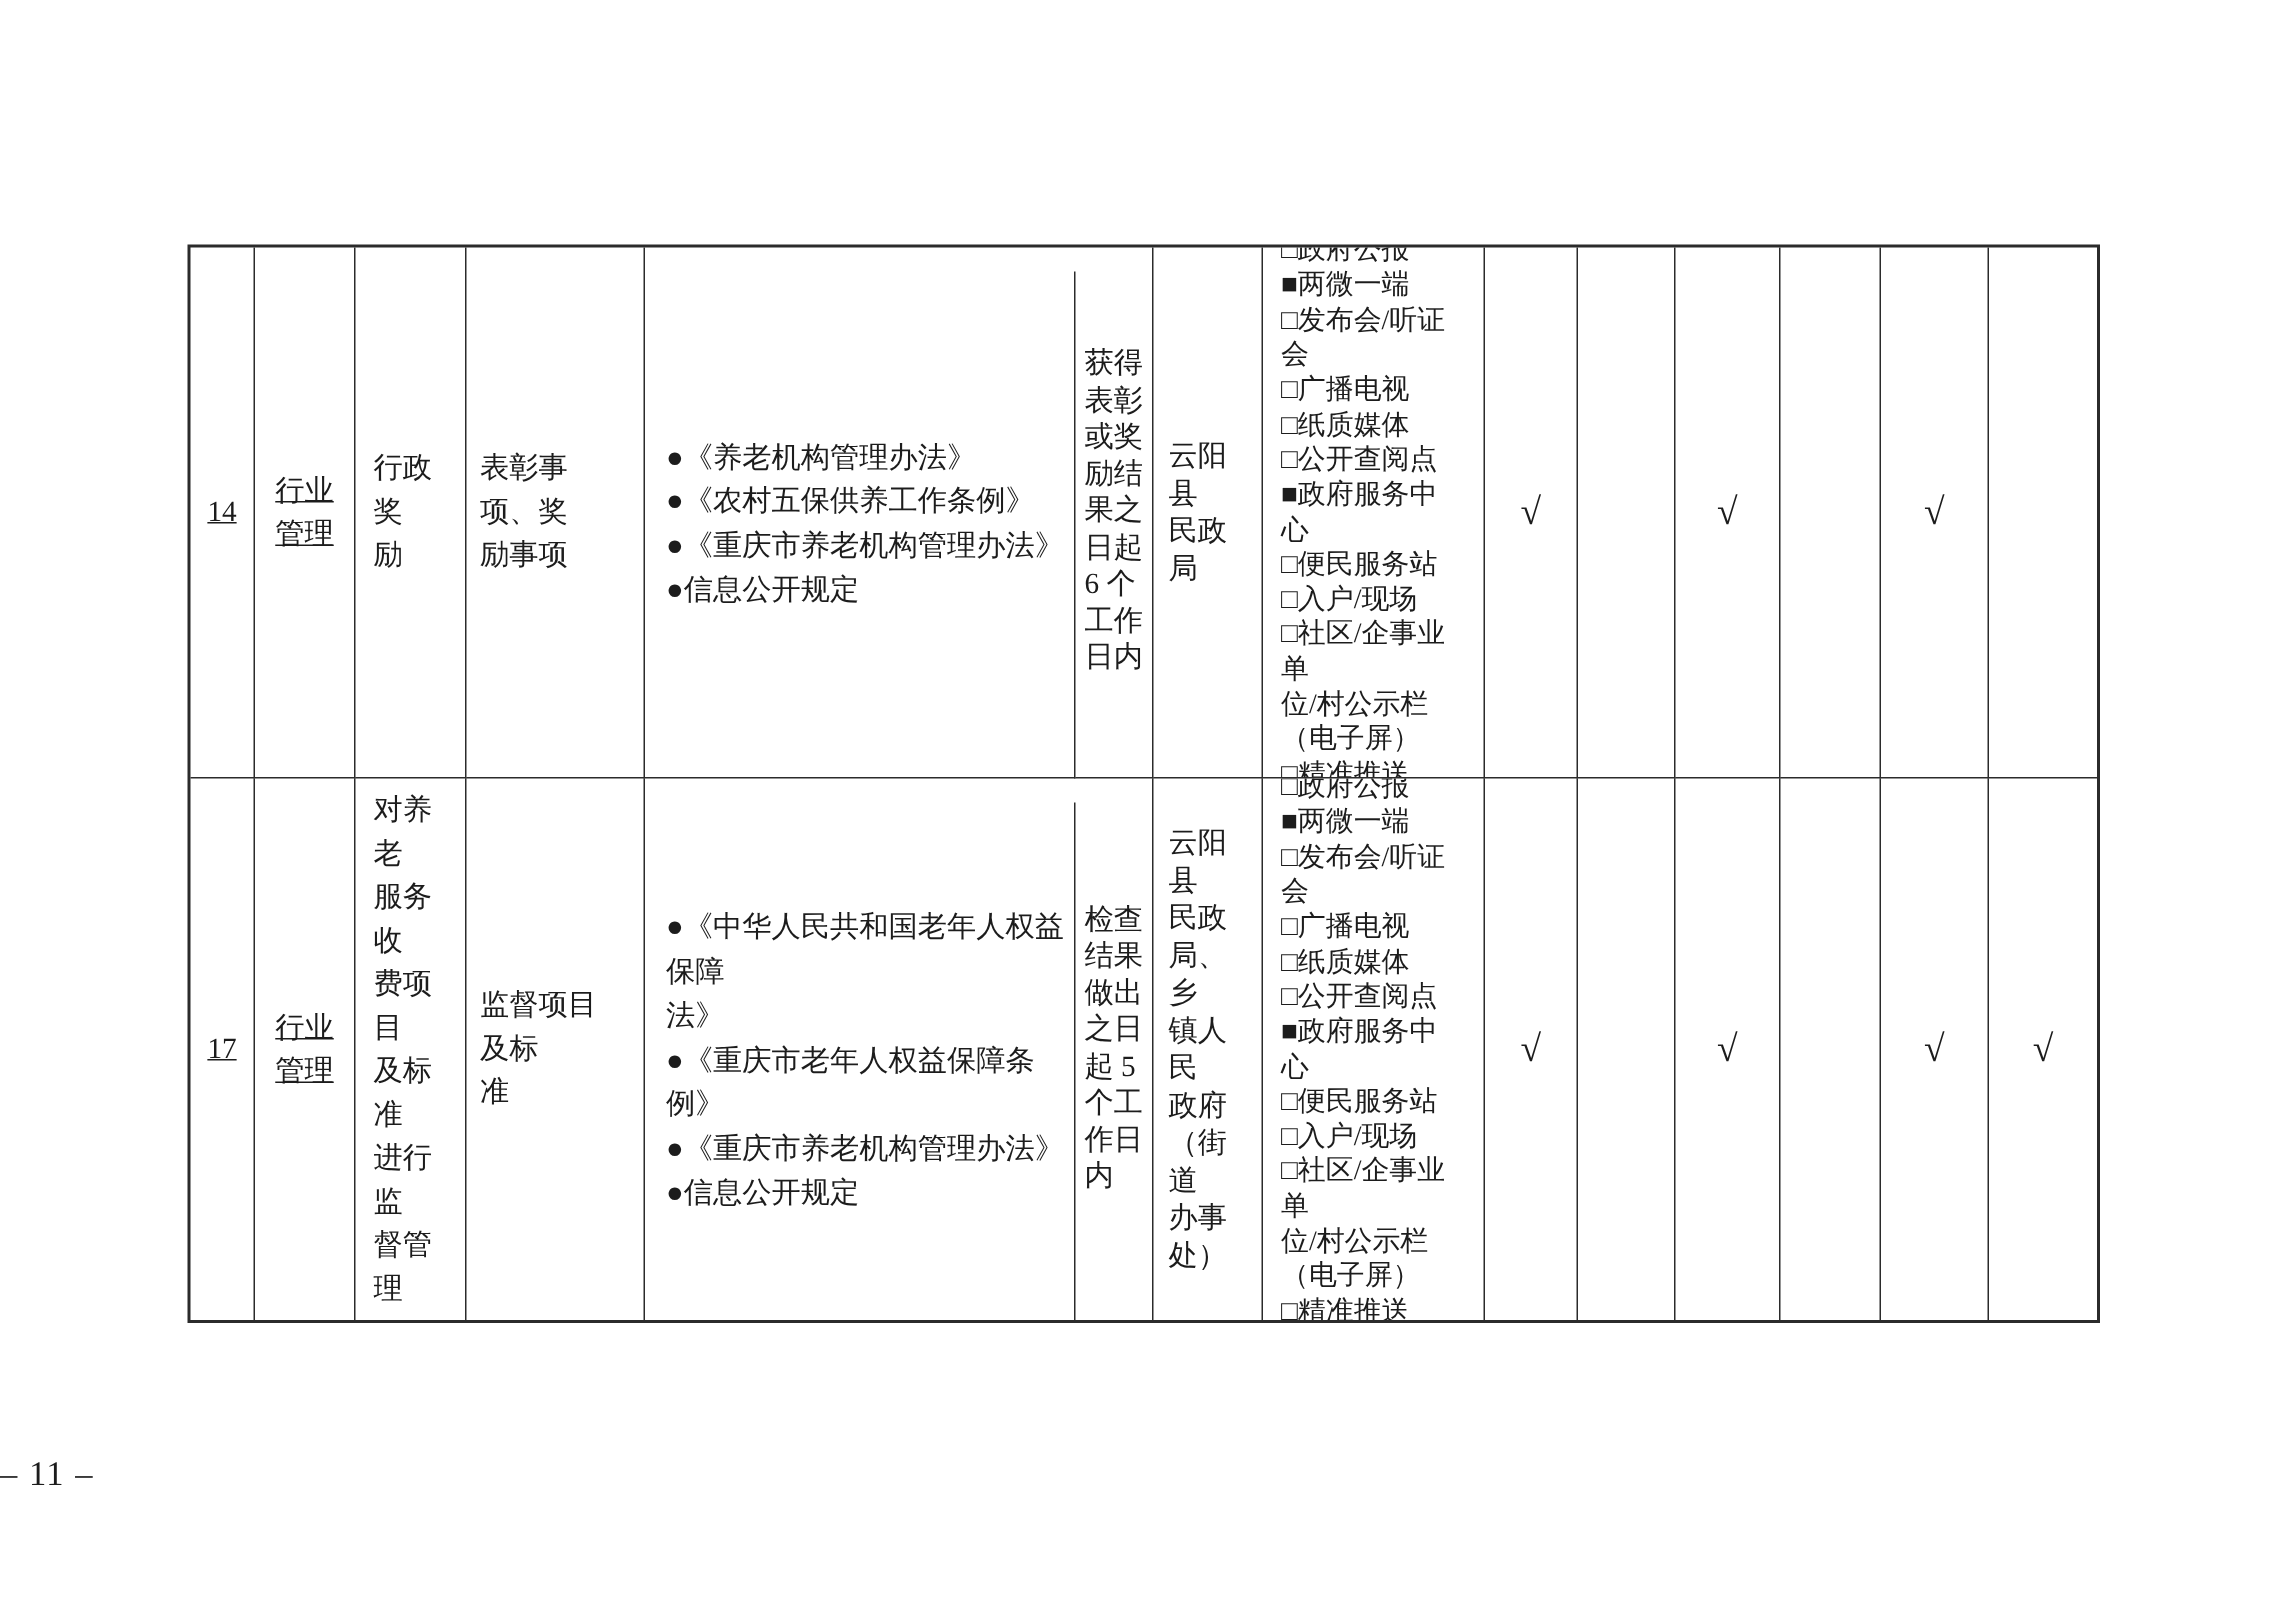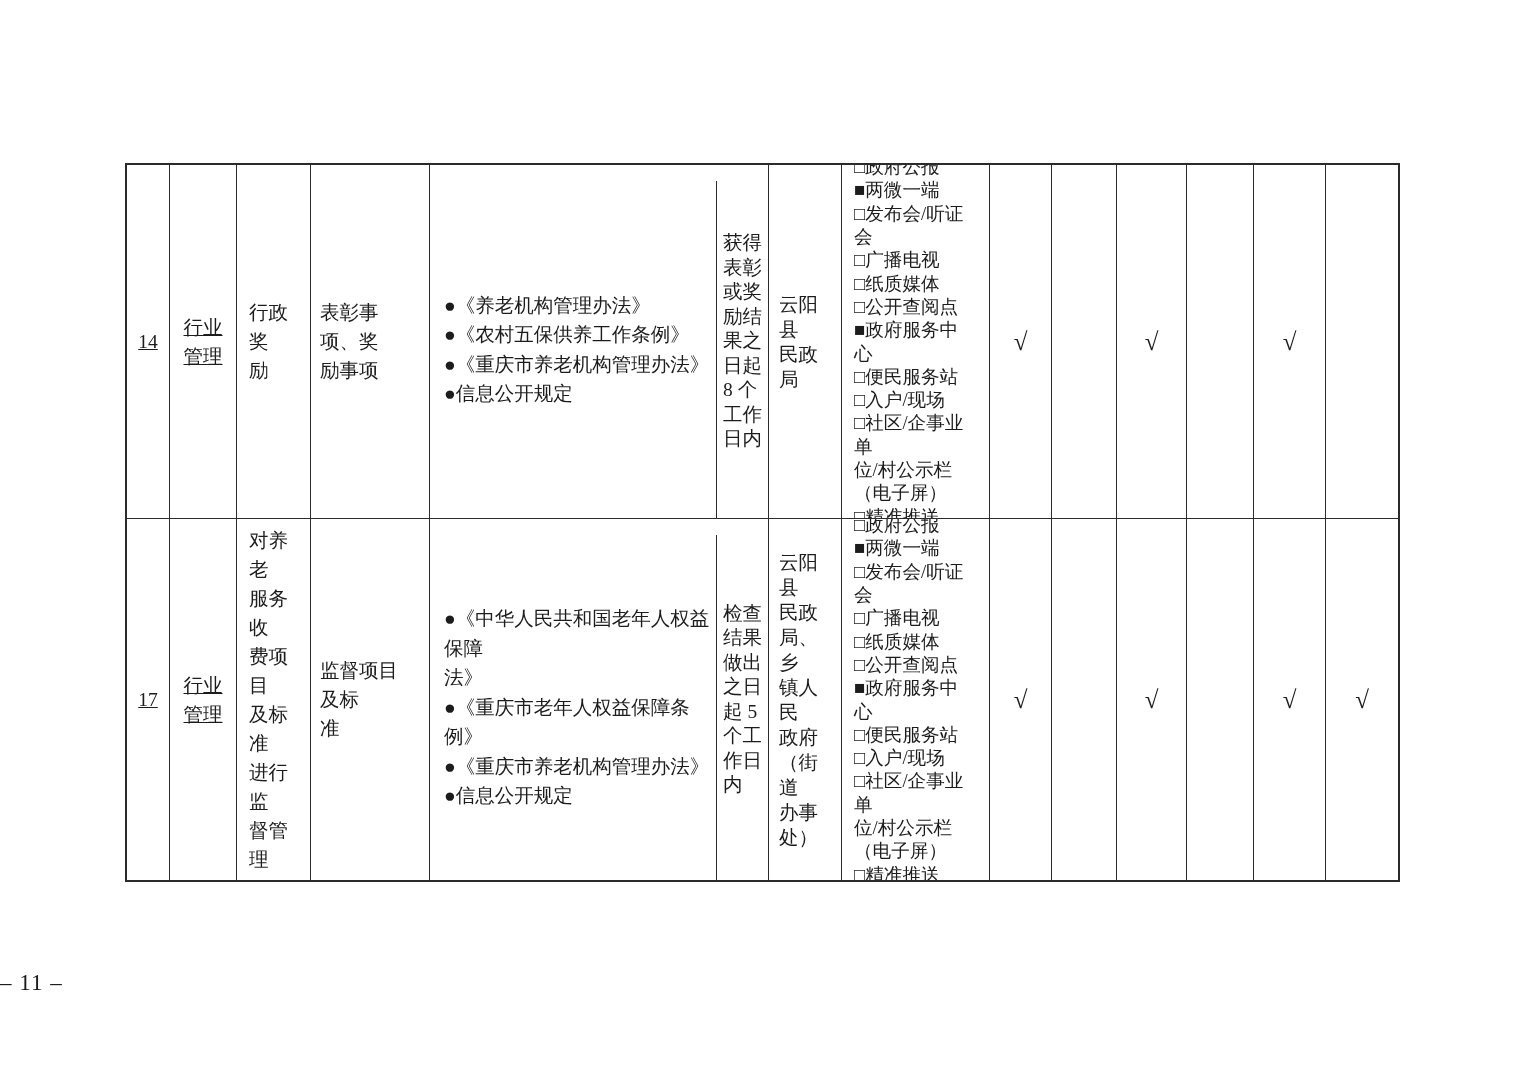--- a/index.html
+++ b/index.html
@@ -69,21 +69,21 @@
     <div class="cell c-legal">●《养老机构管理办法》
 ●《农村五保供养工作条例》
 ●《重庆市养老机构管理办法》
 ●信息公开规定</div>
     <div class="cell c-time">获得
 表彰
 或奖
 励结
 果之
 日起
-8 个
+6 个
 工作
 日内</div>
     <div class="cell c-dept">云阳县
 民政局</div>
     <div class="cell c-chan">■政府网站
 □政府公报
 ■两微一端
 □发布会/听证会
 □广播电视
 □纸质媒体

